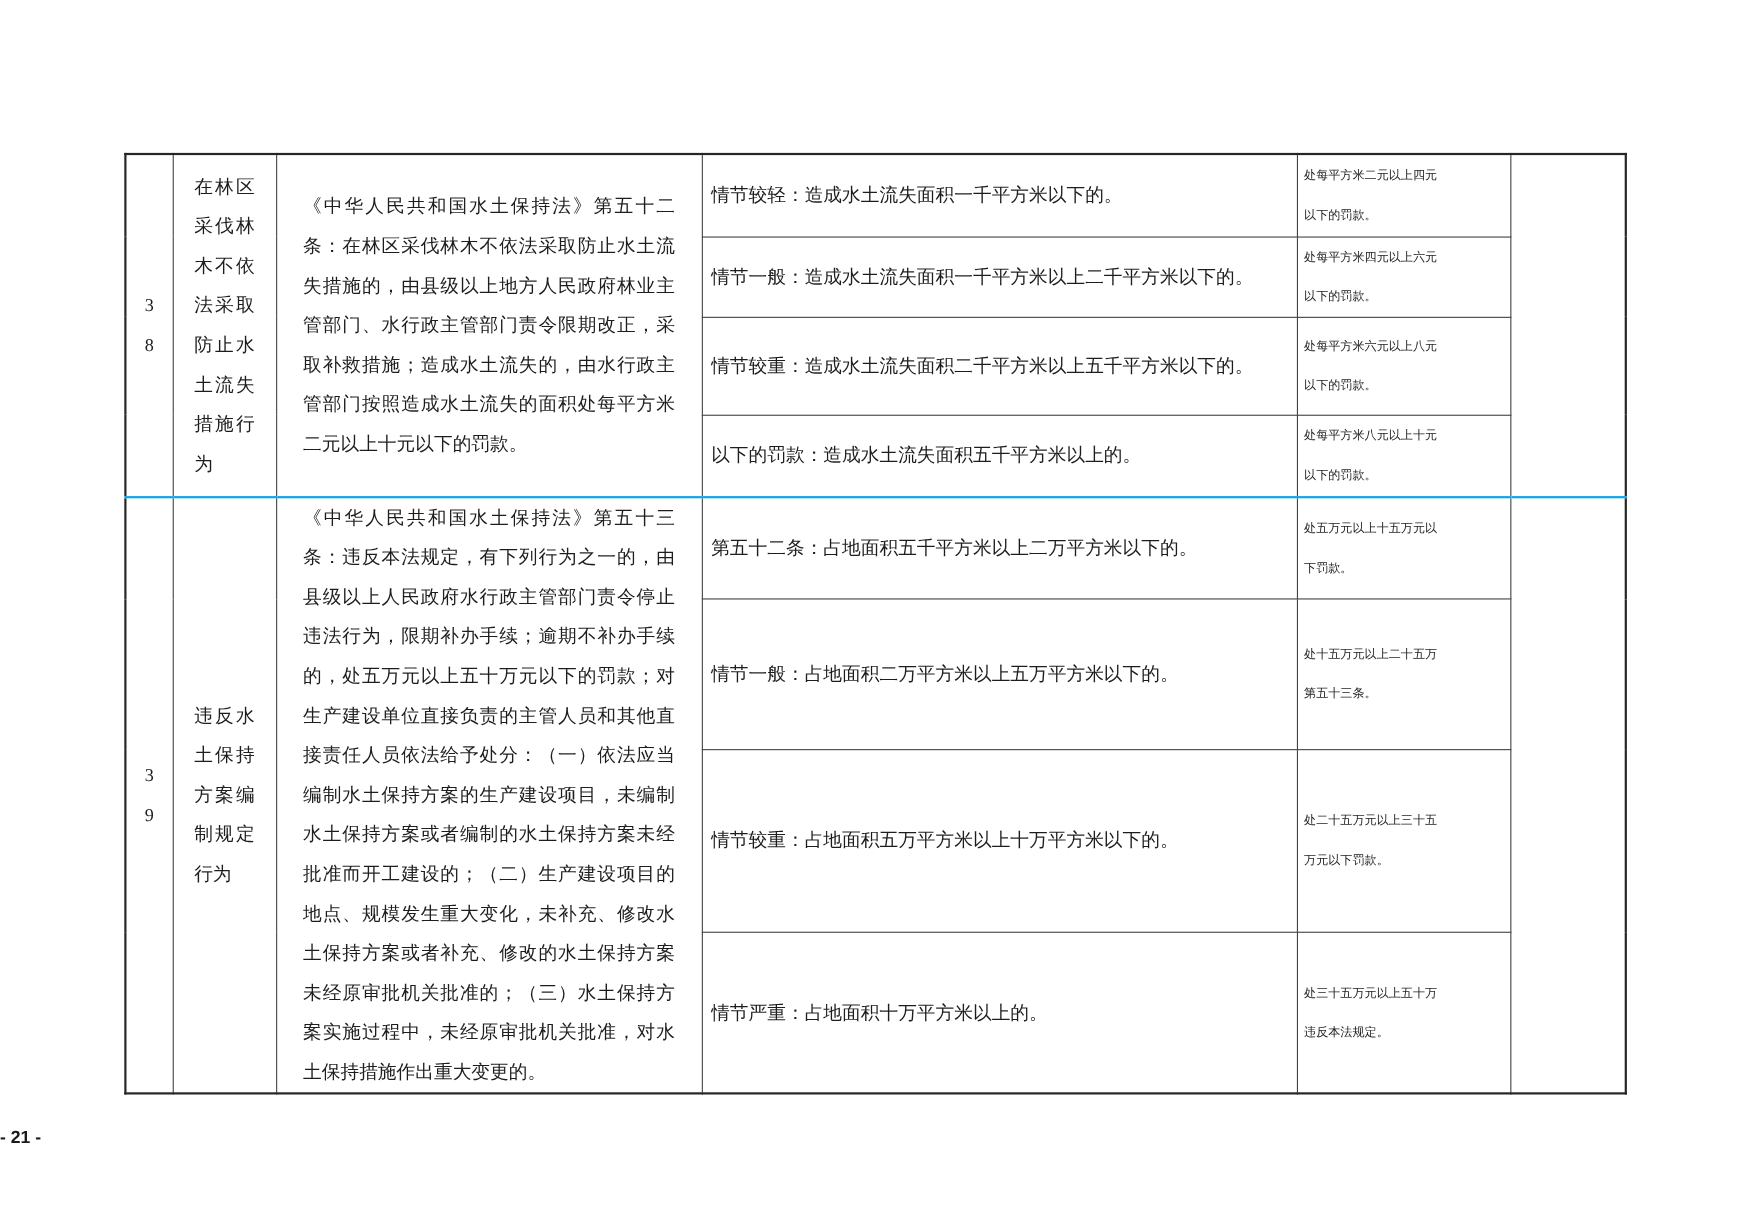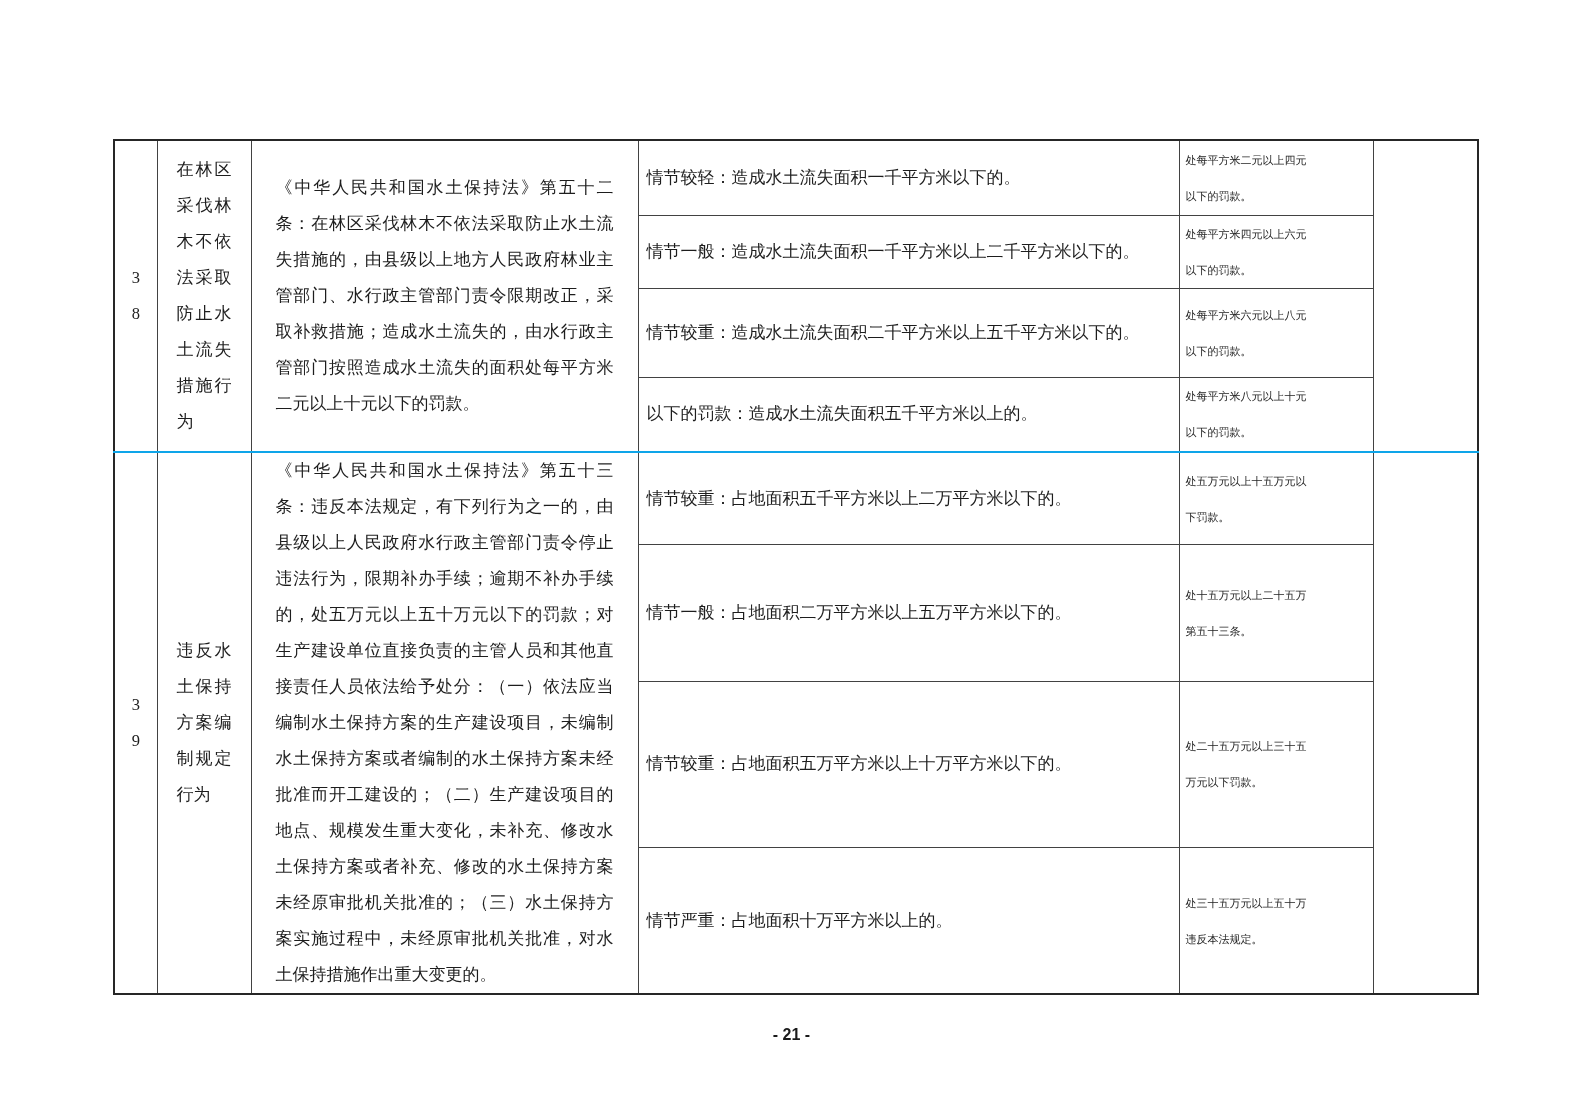--- a/index.html
+++ b/index.html
@@ -63,21 +63,20 @@
     padding: 0 6px;
   }
   .cell-note {
     padding: 0;
   }
   .page-number {
     position: absolute;
     left: 0;
     top: 1026px;
     width: 100%;
-    text-align: center;
     font-family: "Liberation Sans", "DejaVu Sans", sans-serif;
     font-size: 16px;
     font-weight: 600;
     color: #1a1a1a;
   }
 </style>
 </head>
 <body>
 
 <div class="page">
@@ -115,21 +114,21 @@
       <tr style="height:75px">
         <td class="cell-circumstance">以下的罚款：造成水土流失面积五千平方米以上的。</td>
         <td class="cell-penalty">处每平方米八元以上十元
 以下的罚款。</td>
       </tr>
 
       <tr style="height:85px" class="group-start">
         <td class="cell-number" rowspan="4">39</td>
         <td class="cell-behavior" rowspan="4">违反水土保持方案编制规定行为</td>
         <td class="cell-legal" rowspan="4">《中华人民共和国水土保持法》第五十三条：违反本法规定，有下列行为之一的，由县级以上人民政府水行政主管部门责令停止违法行为，限期补办手续；逾期不补办手续的，处五万元以上五十万元以下的罚款；对生产建设单位直接负责的主管人员和其他直接责任人员依法给予处分：（一）依法应当编制水土保持方案的生产建设项目，未编制水土保持方案或者编制的水土保持方案未经批准而开工建设的；（二）生产建设项目的地点、规模发生重大变化，未补充、修改水土保持方案或者补充、修改的水土保持方案未经原审批机关批准的；（三）水土保持方案实施过程中，未经原审批机关批准，对水土保持措施作出重大变更的。</td>
-        <td class="cell-circumstance">情节较重：占地面积五千平方米以上二万平方米以下的。</td>
+        <td class="cell-circumstance">第五十二条：占地面积五千平方米以上二万平方米以下的。</td>
         <td class="cell-penalty">处五万元以上十五万元以
 下罚款。</td>
         <td class="cell-note" rowspan="4"></td>
       </tr>
       <tr style="height:125px">
         <td class="cell-circumstance">情节一般：占地面积二万平方米以上五万平方米以下的。</td>
         <td class="cell-penalty">处十五万元以上二十五万
 第五十三条。</td>
       </tr>
       <tr style="height:153px">

